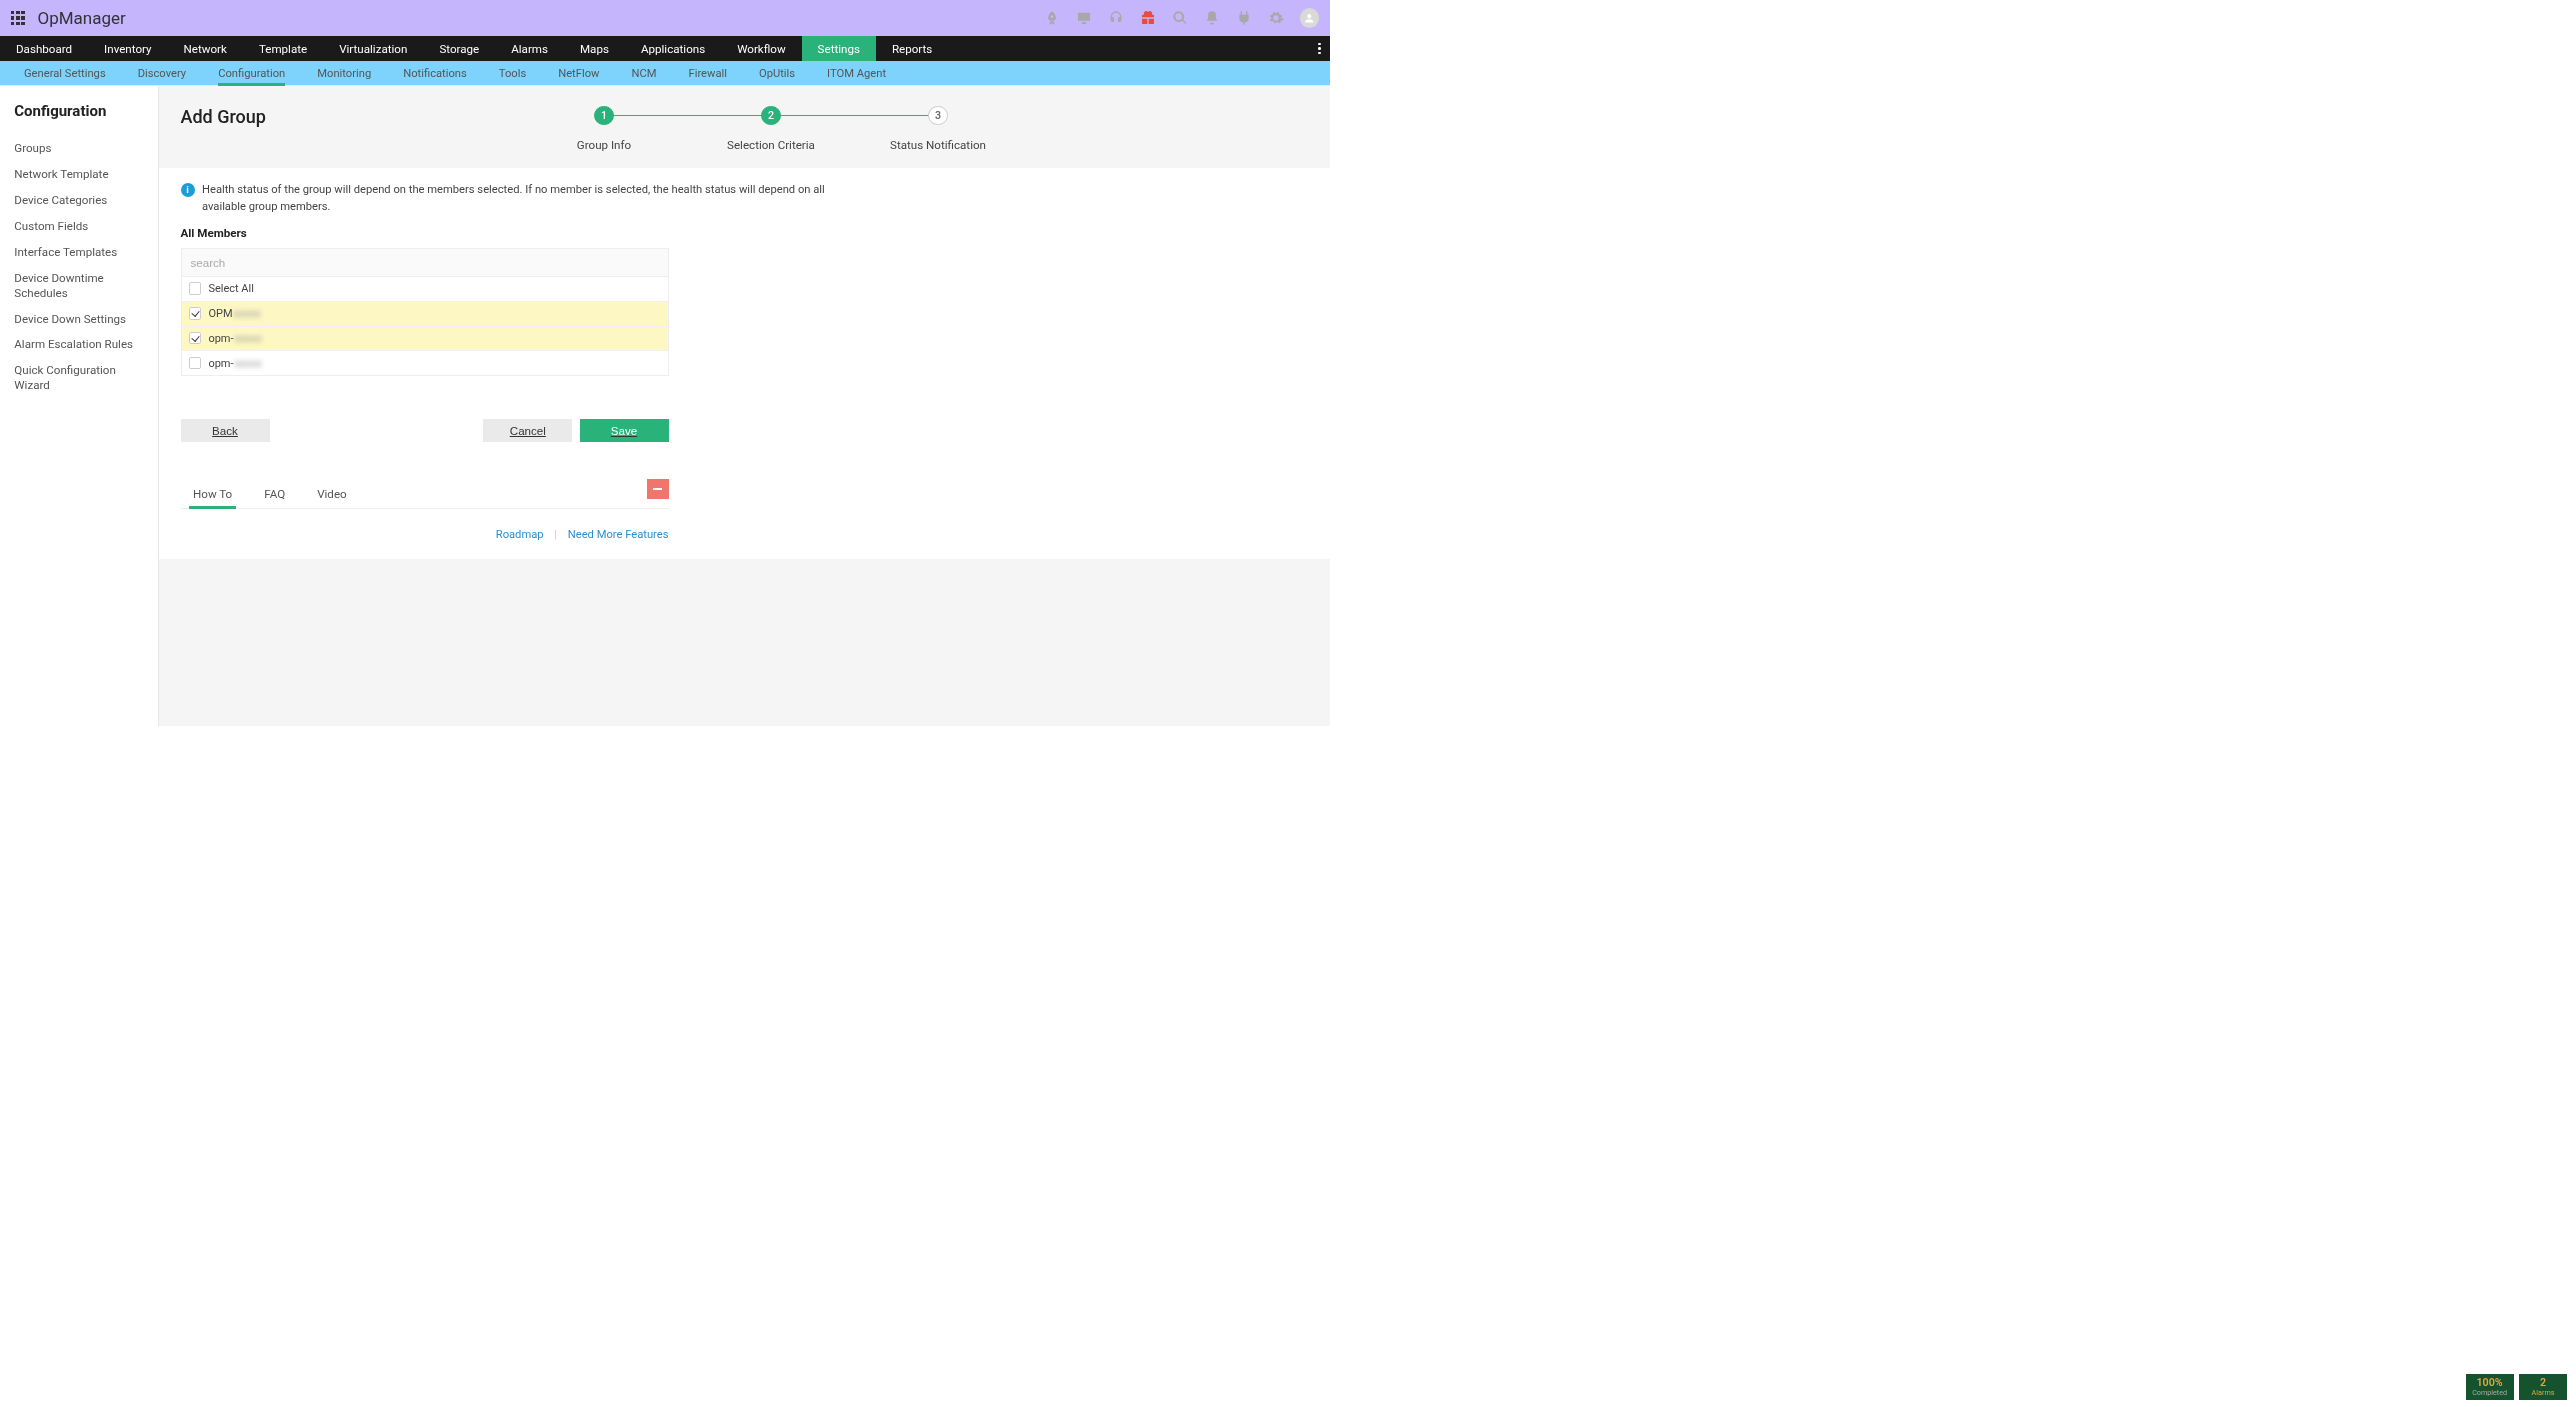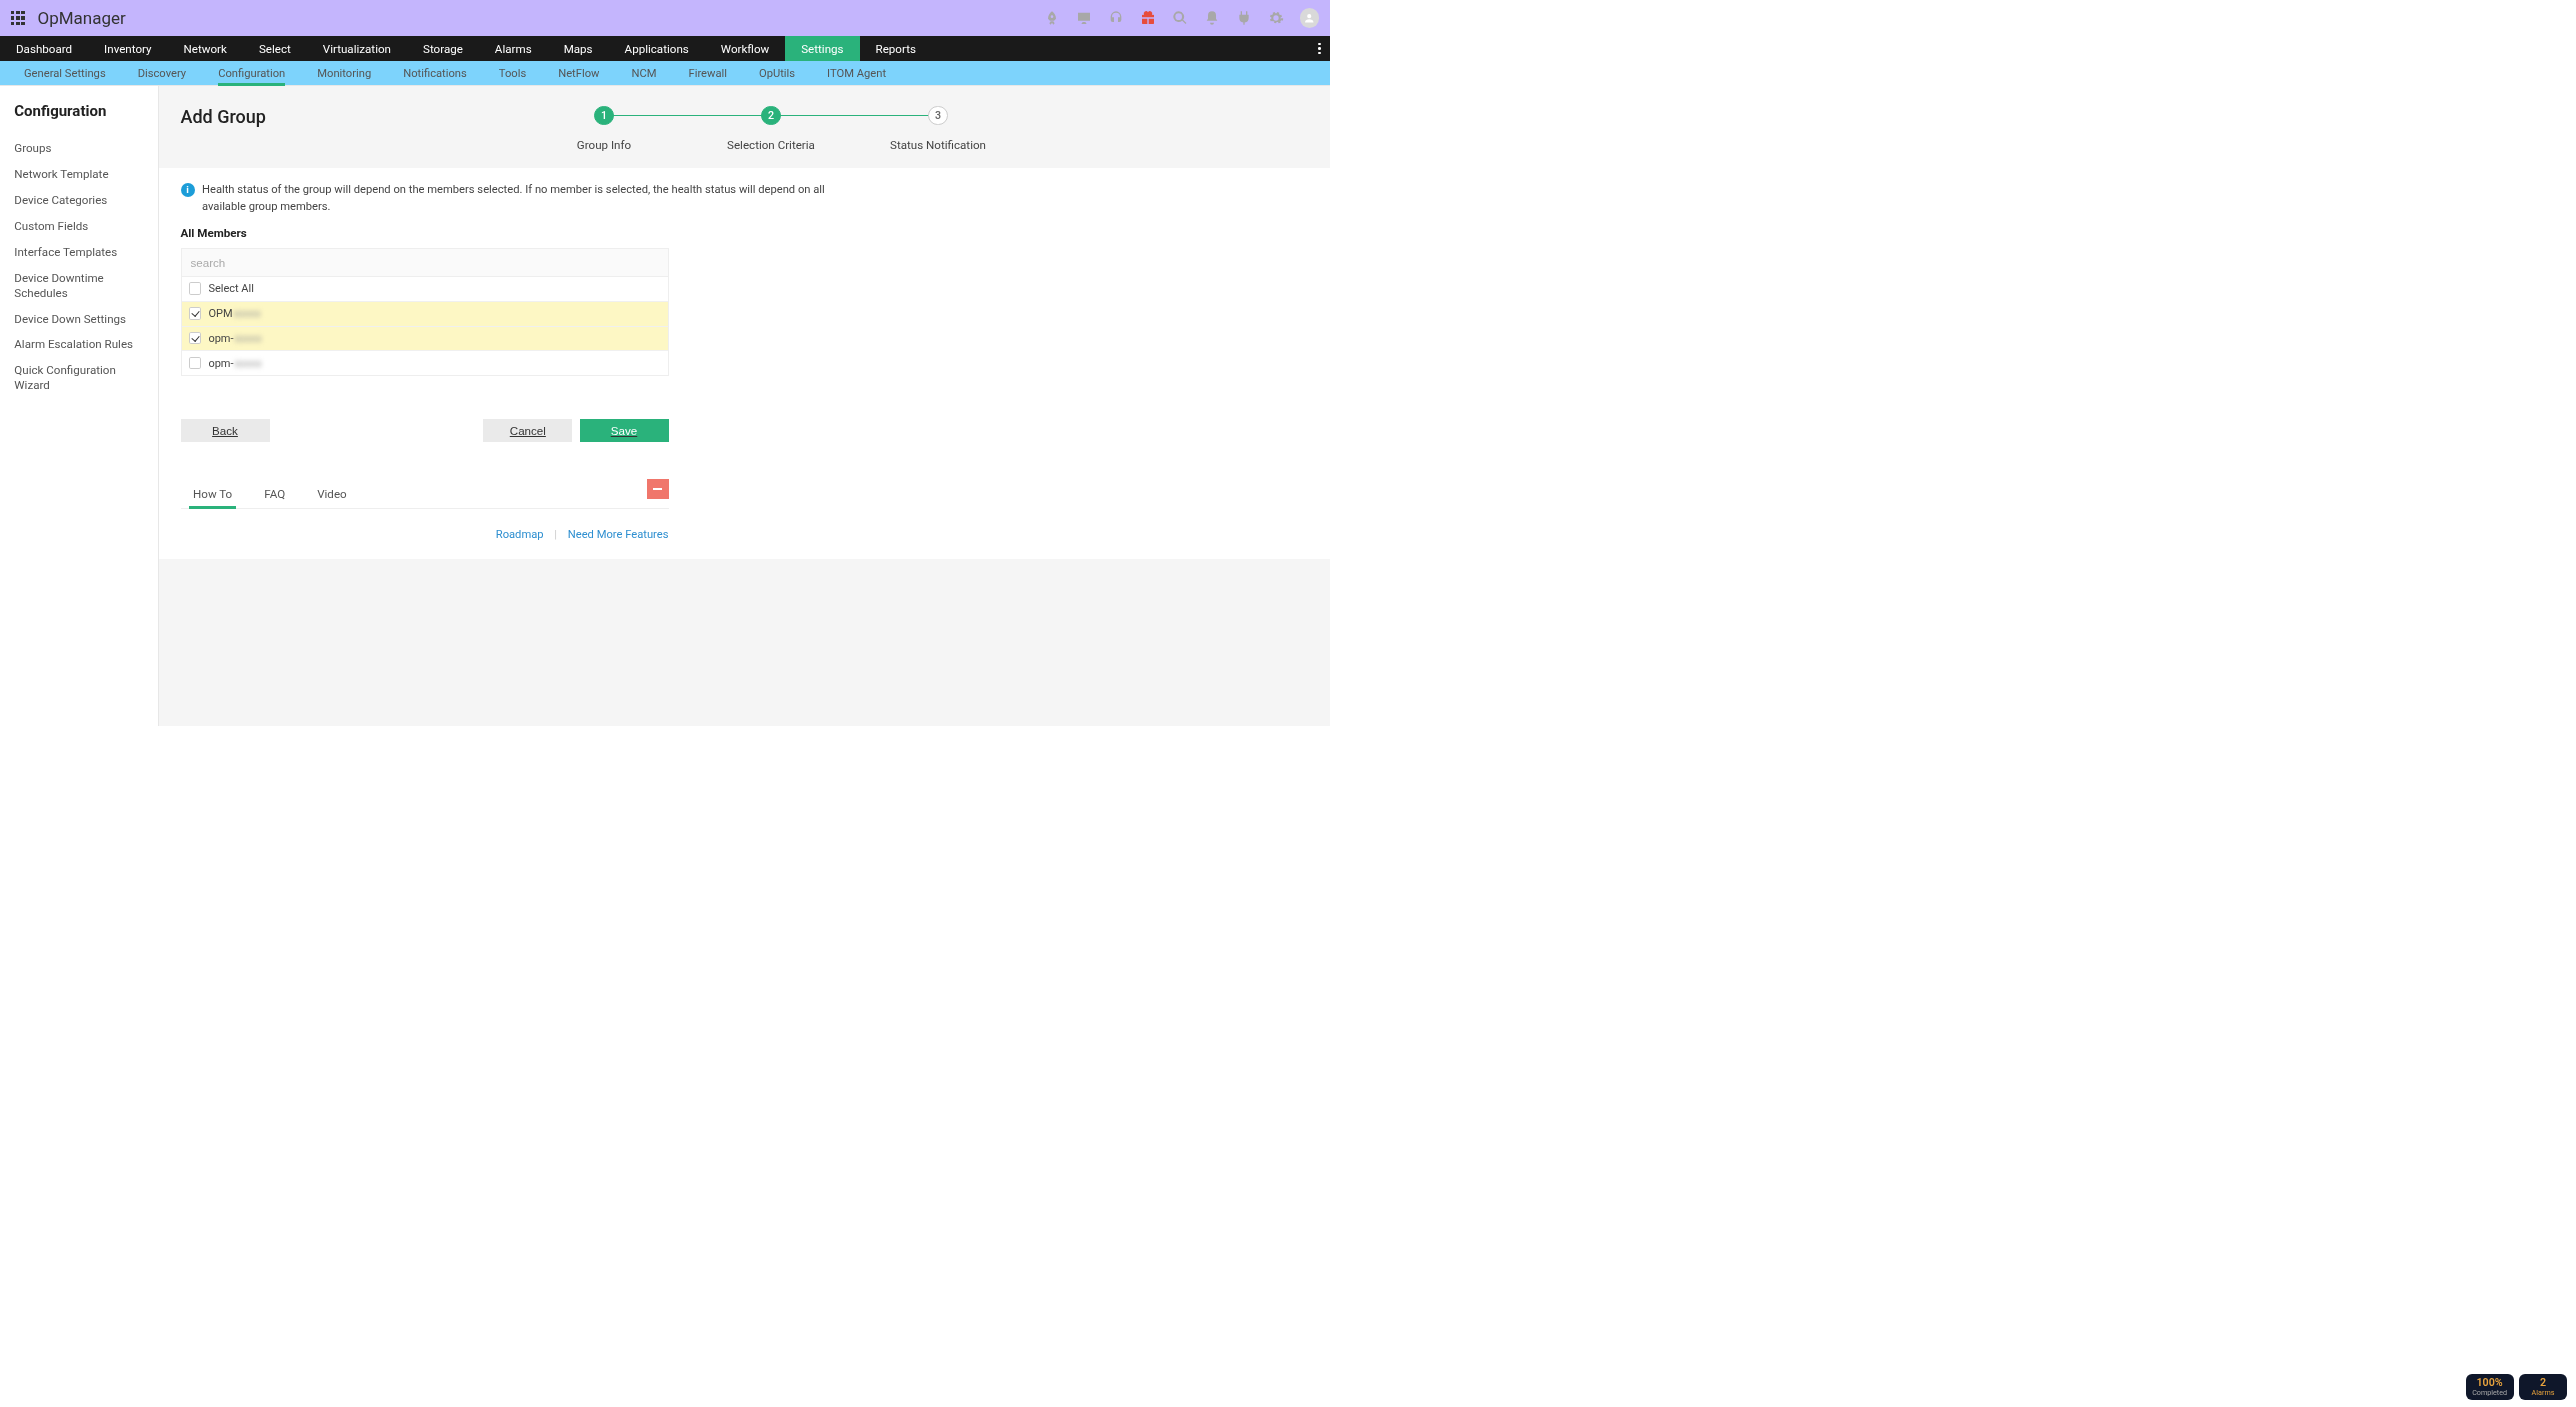--- a/index.html
+++ b/index.html
@@ -277,28 +277,27 @@
   .footer-links a { color:#2e8fd0; text-decoration:none; cursor:pointer; }
   .footer-links .divider { color:#ccc; }
 
   
   .status-boxes {
     position:fixed;
     right:9px; bottom:7.2px;
     display:flex; gap:5.4px;
   }
   .status-box {
-    background:#0f172a;
+    background:#14532d;
     color:#e8a33d;
     width:48px;
     text-align:center;
     padding:3.6px 0 2.7px 0;
     font-size:9px;
     line-height:1.1;
-    border-radius:6px;
   }
   .status-box .big { font-size:10.7px; font-weight:600; display:block; }
   .status-box .sub { font-size:7.2px; color:#aaa; display:block; }
   .status-box.alarm .big { color:#e8a33d; }
   .status-box.alarm .sub { color:#e8a33d; }
 
 </style>
 </head>
 <body>
 
@@ -362,21 +361,21 @@
         </svg>
       </span>
   </div>
 </div>
 
 <div class="main-nav">
 
   <div class="nav-item">Dashboard</div>
     <div class="nav-item">Inventory</div>
     <div class="nav-item">Network</div>
-    <div class="nav-item">Select</div>
+    <div class="nav-item">Template</div>
     <div class="nav-item">Virtualization</div>
     <div class="nav-item">Storage</div>
     <div class="nav-item">Alarms</div>
     <div class="nav-item">Maps</div>
     <div class="nav-item">Applications</div>
     <div class="nav-item">Workflow</div>
     <div class="nav-item active">Settings</div>
     <div class="nav-item">Reports</div>
     <div class="kebab">
     <div class="kebab-dots">

